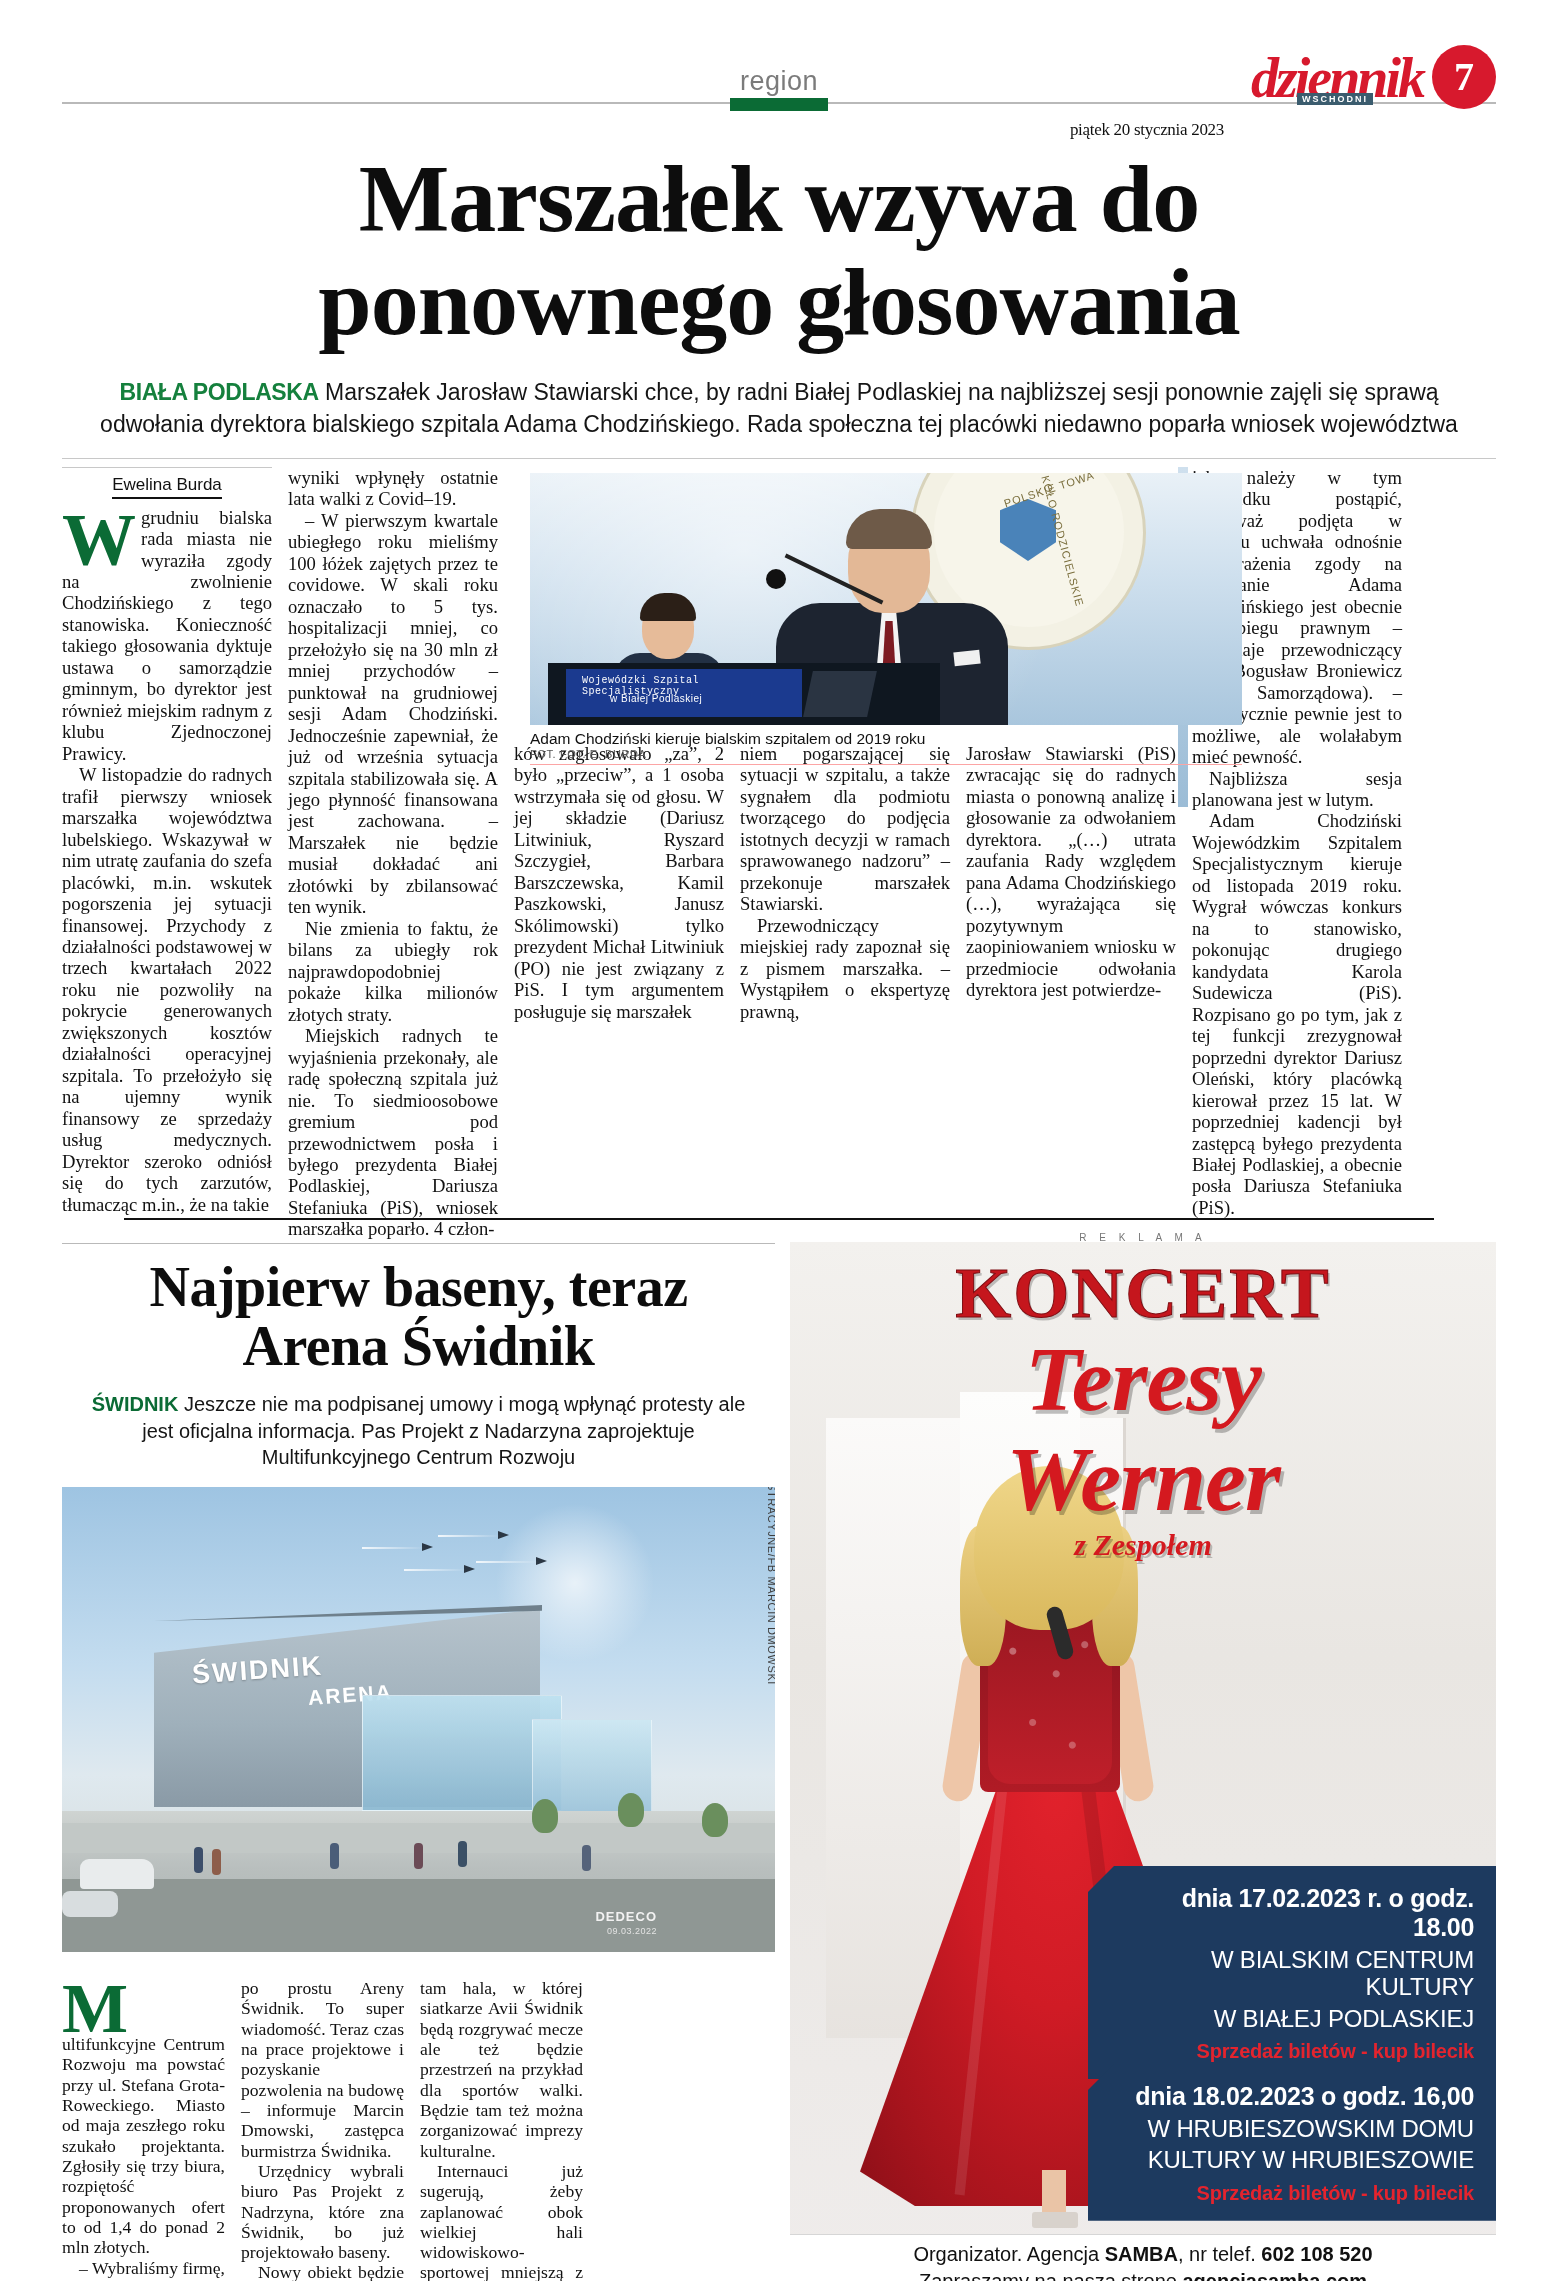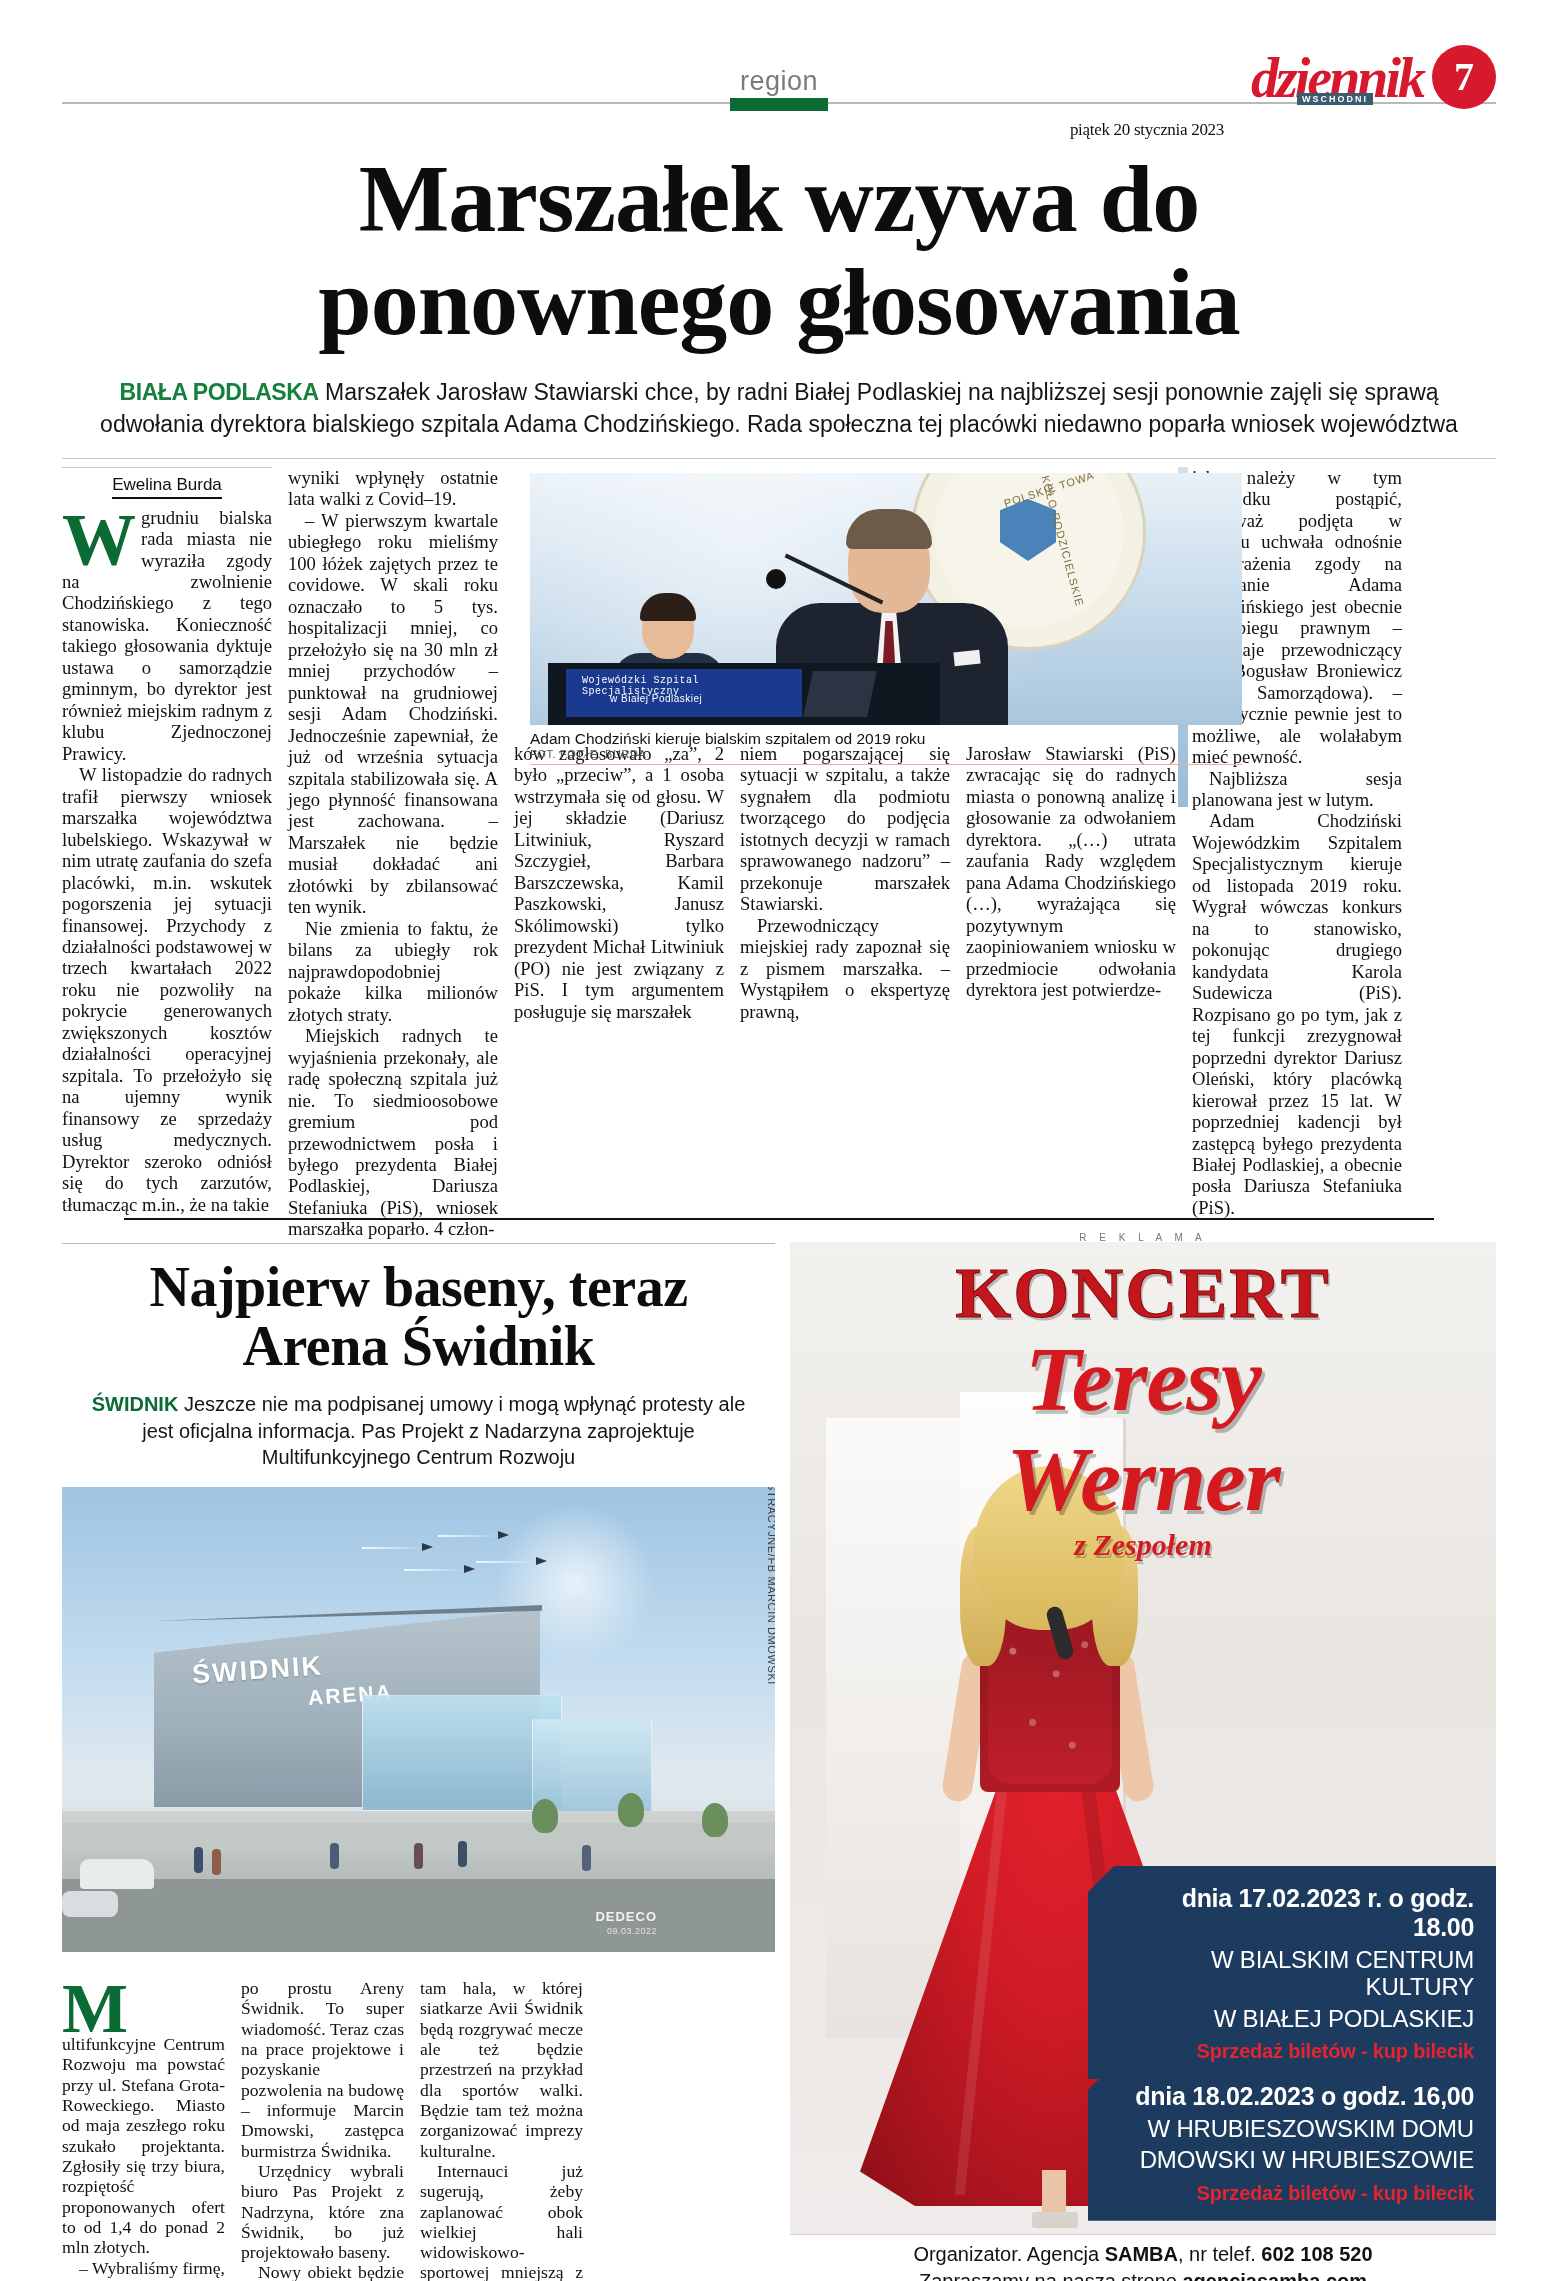--- a/index.html
+++ b/index.html
@@ -364,21 +364,21 @@
     <div class="ticket" id="ticket-0">
       <div class="t-date">dnia 17.02.2023 r. o godz. 18.00</div>
       <div class="t-place">W BIALSKIM CENTRUM KULTURY</div>
       <div class="t-place">W BIAŁEJ PODLASKIEJ</div>
       <div class="t-sale">Sprzedaż biletów - kup bilecik</div>
     </div>
 
     <div class="ticket" id="ticket-1">
       <div class="t-date">dnia 18.02.2023 o godz. 16,00</div>
       <div class="t-place">W HRUBIESZOWSKIM DOMU</div>
-      <div class="t-place">DMOWSKI W HRUBIESZOWIE</div>
+      <div class="t-place">KULTURY W HRUBIESZOWIE</div>
       <div class="t-sale">Sprzedaż biletów - kup bilecik</div>
     </div>
 
     <div class="ticket" id="ticket-2">
       
       
       
       
       
     </div>

